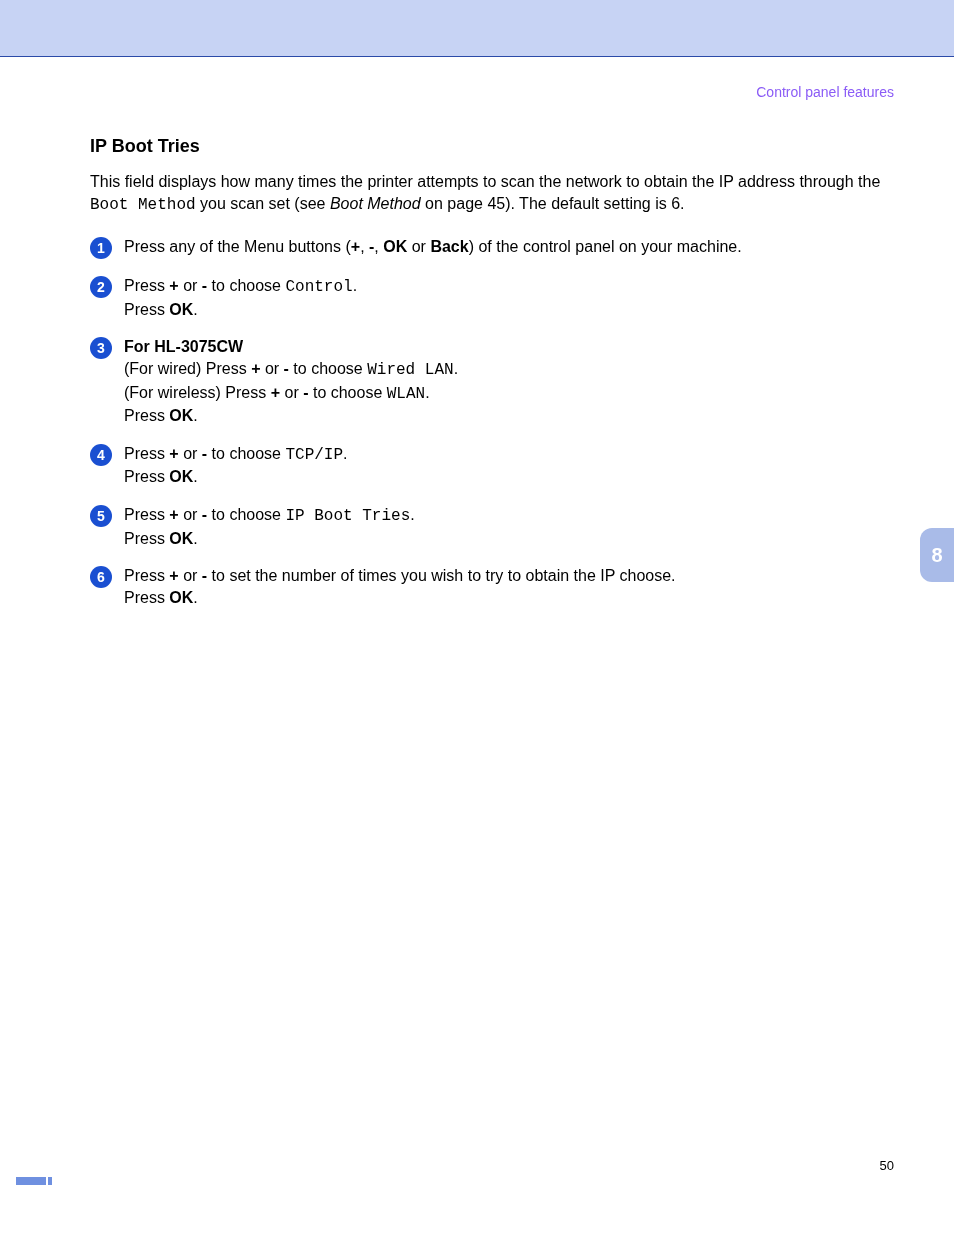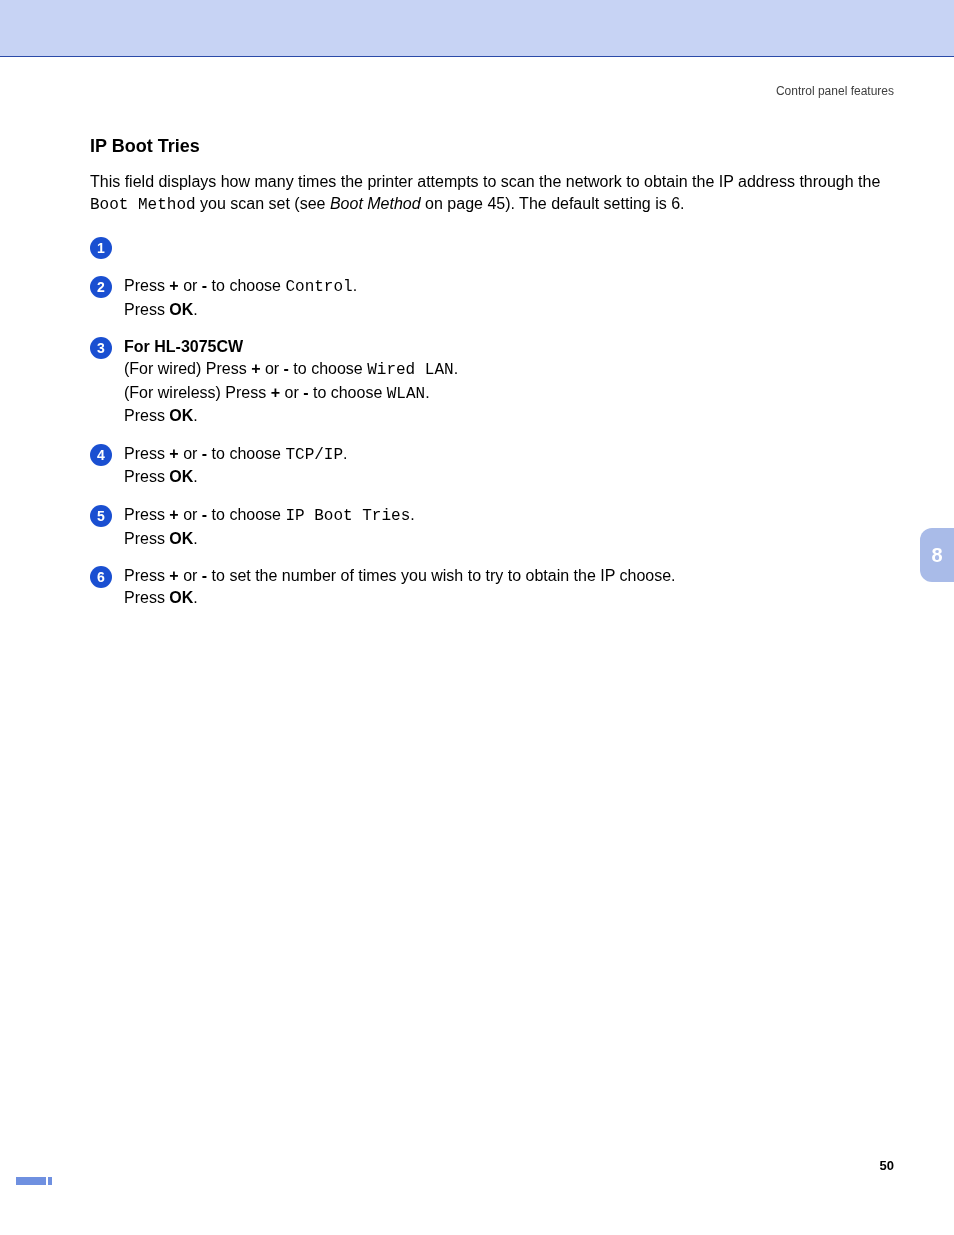--- a/index.html
+++ b/index.html
@@ -15,22 +15,22 @@
   .top-banner {
     width: 100%;
     height: 56px;
     background: #c7d3f4;
     border-bottom: 1px solid #2b4aa8;
   }
   .header-right {
     position: absolute;
     top: 84px;
     right: 60px;
-    font-size: 12px;
-    color: #404040;
+    font-size: 14px;
+    color: #8b5cf6;
   }
   .content {
     position: absolute;
     top: 136px;
     left: 90px;
     width: 800px;
   }
   h3.section-title {
     font-size: 18px;
     font-weight: bold;
@@ -82,21 +82,21 @@
     font-weight: bold;
     display: flex;
     align-items: center;
     justify-content: center;
   }
   .page-num {
     position: absolute;
     right: 60px;
     bottom: 62px;
     font-size: 13px;
-    font-weight: bold;
+    font-weight: normal;
     color: #000;
   }
   .footer-bar {
     position: absolute;
     left: 0;
     bottom: 50px;
     height: 8px;
     background: #6f90e0;
   }
   .footer-bar.seg1 { left: 16px; width: 30px; }
@@ -112,20 +112,21 @@
 <div class="content">
   <h3 class="section-title">IP Boot Tries</h3>
 
   <p class="intro">
     <span>This field displays how many times the printer attempts to scan the network to obtain the IP address through the </span><span class="mono">Boot Method</span><span> you scan set (see </span><span class="it">Boot Method</span><span> on page 45). The default setting is 6.</span>
   </p>
 
   <div id="steps">
       <div class="step">
         <div class="bullet">1</div>
+        <div class="step-body"><span>Press any of the Menu buttons (</span><span class="b">+</span><span>, </span><span class="b">-</span><span>, </span><span class="b">OK</span><span> or </span><span class="b">Back</span><span>) of the control panel on your machine.</span></div>
       </div>
       <div class="step">
         <div class="bullet">2</div>
         <div class="step-body"><span>Press </span><span class="b">+</span><span> or </span><span class="b">-</span><span> to choose </span><span class="mono">Control</span><span>.</span><br><span>Press </span><span class="b">OK</span><span>.</span></div>
       </div>
       <div class="step">
         <div class="bullet">3</div>
         <div class="step-body"><span class="b">For HL-3075CW</span><br><span>(For wired) Press </span><span class="b">+</span><span> or </span><span class="b">-</span><span> to choose </span><span class="mono">Wired LAN</span><span>.</span><br><span>(For wireless) Press </span><span class="b">+</span><span> or </span><span class="b">-</span><span> to choose </span><span class="mono">WLAN</span><span>.</span><br><span>Press </span><span class="b">OK</span><span>.</span></div>
       </div>
       <div class="step">

